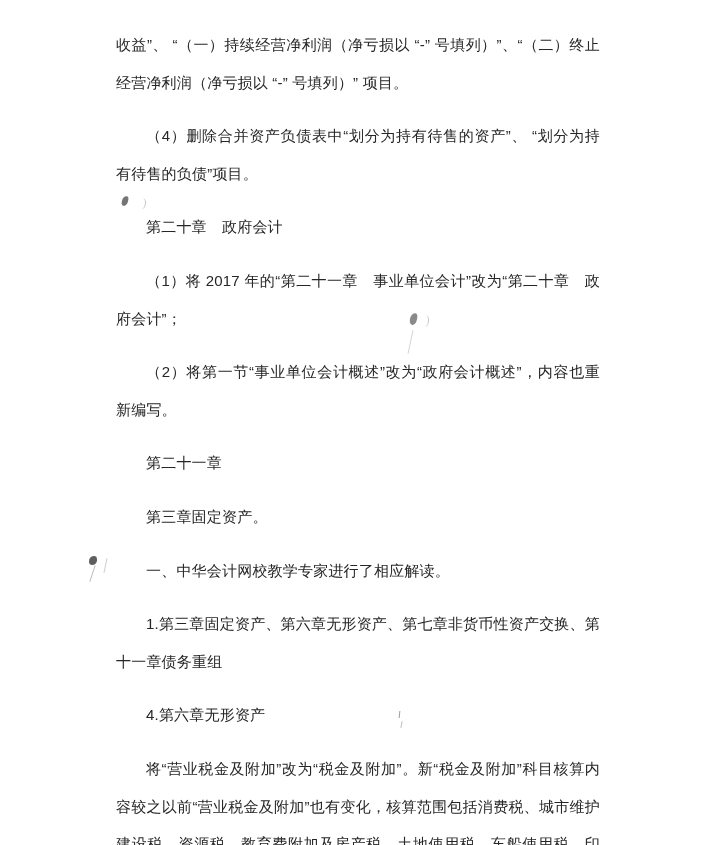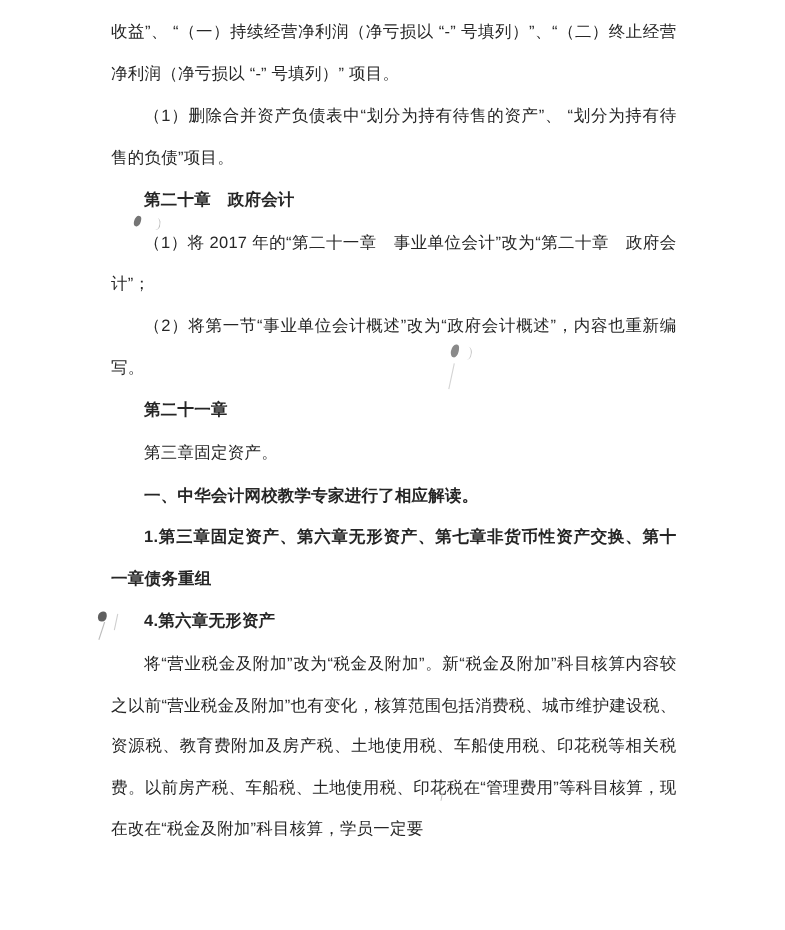--- a/index.html
+++ b/index.html
@@ -15,32 +15,32 @@
     overflow: hidden;
     font-family: "Liberation Sans", "DejaVu Sans", sans-serif;
   }
   .textblock {
     position: absolute;
     left: 100px;
     top: 10px;
     width: 516px;
   }
   .textblock p {
-    margin: 1px;
+    margin: 16px;
     padding: 0;
     font-size: 15px;
     line-height: 37.6px;
     color: #262626;
     text-align: justify;
     text-justify: inter-ideograph;
     letter-spacing: 0.2px;
     word-break: break-all;
   }
   .textblock p.indent { text-indent: 2em; }
-  .textblock p.heading { font-weight: 700; }
+  .textblock p.heading { font-weight: 400; }
 
   
   .smudge { position: absolute; pointer-events: none; }
   .blob {
     position: absolute;
     background: #757575;
     border-radius: 60% 40% 55% 45%;
   }
   .arc {
     position: absolute;
@@ -54,21 +54,21 @@
     background: #c9c9c9;
   }
 </style>
 </head>
 <body>
 
 <div class="page">
 
   <div class="textblock">
       <p class="">收益”、 “（一）持续经营净利润（净亏损以 “-” 号填列）”、“（二）终止经营净利润（净亏损以 “-” 号填列）” 项目。</p>
-      <p class="indent">（1）删除合并资产负债表中“划分为持有待售的资产”、 “划分为持有待售的负债”项目。</p>
+      <p class="indent">（4）删除合并资产负债表中“划分为持有待售的资产”、 “划分为持有待售的负债”项目。</p>
       <p class="heading indent">第二十章　政府会计</p>
       <p class="indent">（1）将 2017 年的“第二十一章　事业单位会计”改为“第二十章　政府会计”；</p>
       <p class="indent">（2）将第一节“事业单位会计概述”改为“政府会计概述”，内容也重新编写。</p>
       <p class="heading indent">第二十一章</p>
       <p class="indent">第三章固定资产。</p>
       <p class="heading indent">一、中华会计网校教学专家进行了相应解读。</p>
       <p class="heading indent">1.第三章固定资产、第六章无形资产、第七章非货币性资产交换、第十一章债务重组</p>
       <p class="heading indent">4.第六章无形资产</p>
       <p class="indent">将“营业税金及附加”改为“税金及附加”。新“税金及附加”科目核算内容较之以前“营业税金及附加”也有变化，核算范围包括消费税、城市维护建设税、资源税、教育费附加及房产税、土地使用税、车船使用税、印花税等相关税费。以前房产税、车船税、土地使用税、印花税在“管理费用”等科目核算，现在改在“税金及附加”科目核算，学员一定要</p>
     </div>

